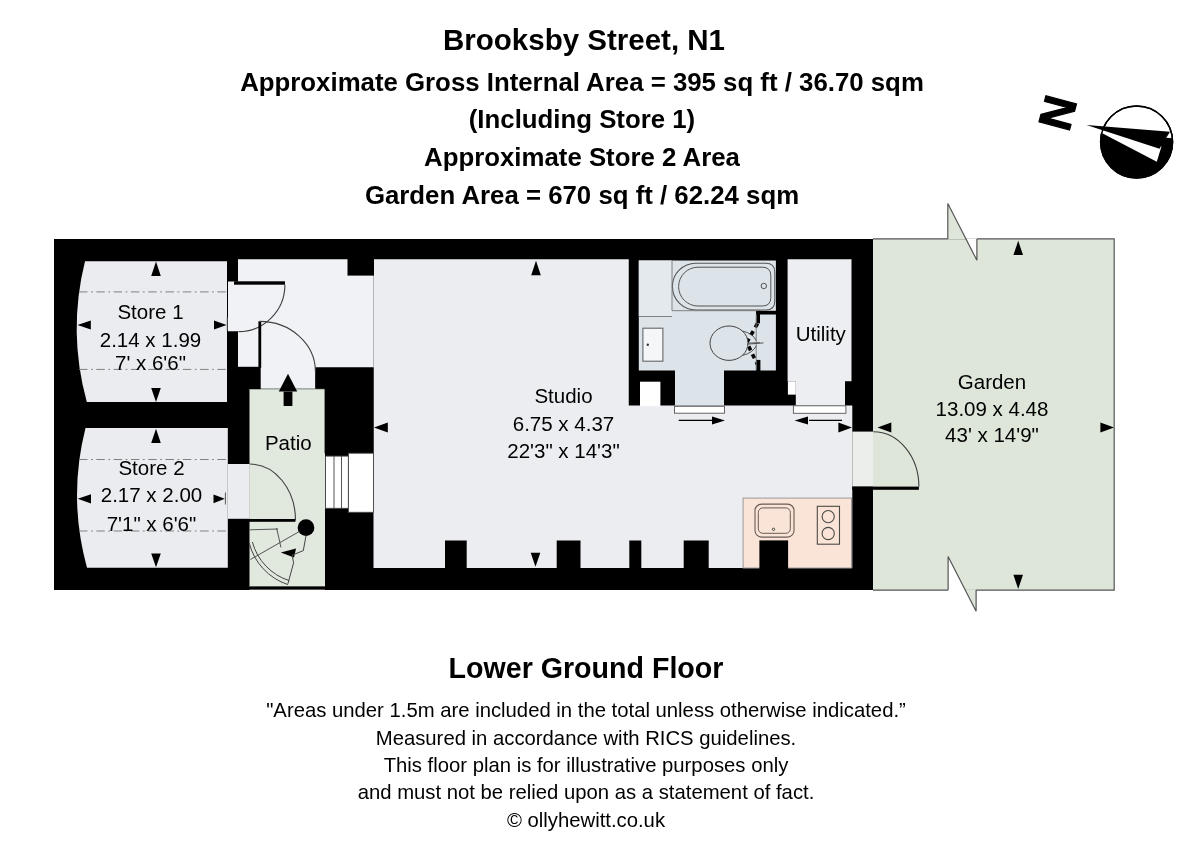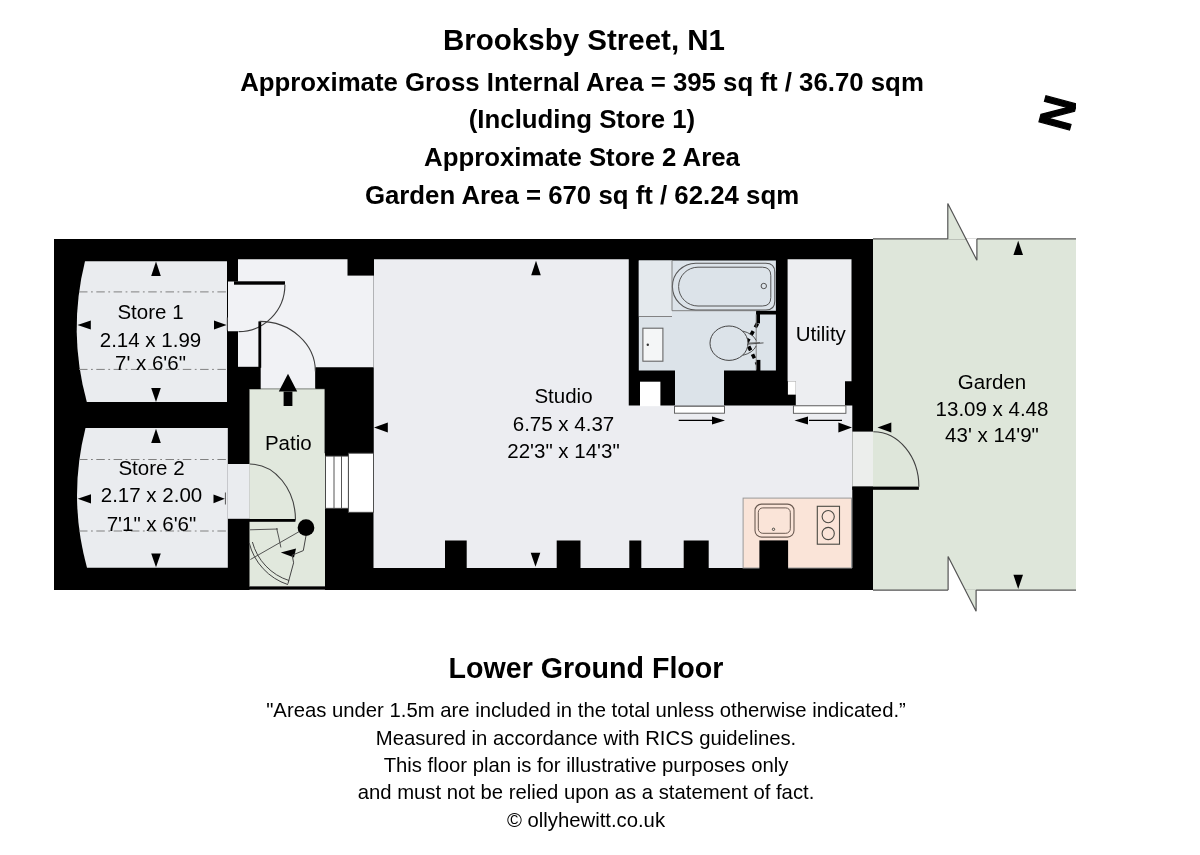--- a/index.html
+++ b/index.html
@@ -1,16 +1,16 @@
 <!DOCTYPE html>
 <html><head>
 <meta charset="utf-8">
 <style>
   html,body{margin:0;padding:0;background:#ffffff;}
-  #page{position:relative;width:1076px;height:855px;background:#fff;overflow:hidden;}
+  #page{position:relative;width:1200px;height:855px;background:#fff;overflow:hidden;}
   svg{position:absolute;top:0;left:0;}
   text{font-family:"Liberation Sans",sans-serif;fill:#000;}
 </style>
 </head>
 <body>
 <div id="page">
 <svg width="1200" height="855" viewBox="0 0 1200 855">
 
 <g>
 <text x="584" y="50" text-anchor="middle" font-size="29.5" font-weight="bold">Brooksby Street, N1</text>

